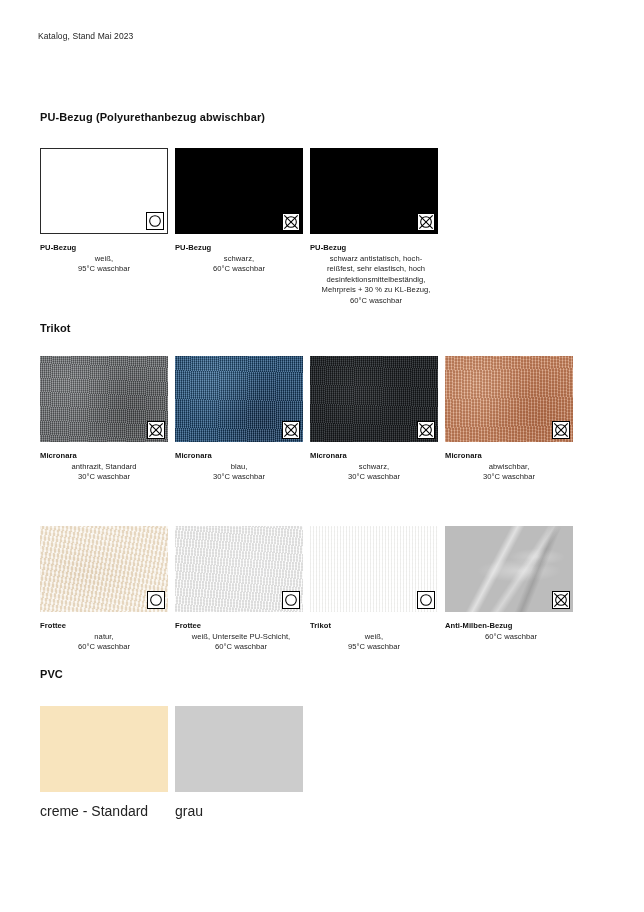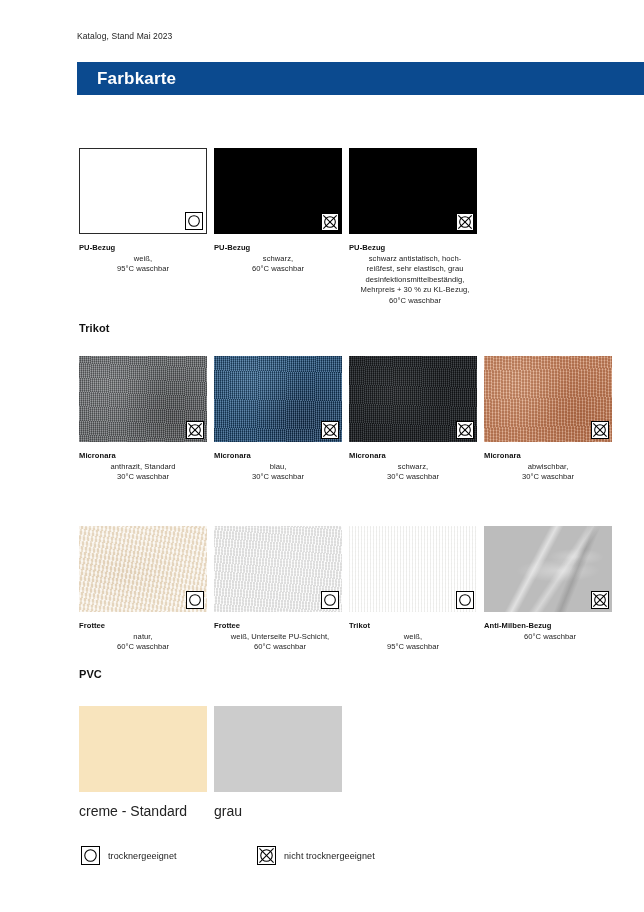--- a/index.html
+++ b/index.html
@@ -15,21 +15,20 @@
     color: #1a1a1a;
     position: relative;
     overflow: hidden;
   }
 
   .page {
     position: relative;
     width: 512px;
     height: 912px;
     box-sizing: border-box;
-    margin-left: 39px;
   }
 
   
   .catalog-meta {
     position: absolute;
     left: 38px;
     top: 31px;
     font-size: 8.5px;
     letter-spacing: .1px;
     color: #232323;
@@ -241,24 +240,22 @@
   .tex-pvc-creme { background: #f8e4bd; }
   .tex-pvc-grau  { background: #cccccc; }
 </style>
 </head>
 <body>
 
 <div class="page">
 
   <div class="catalog-meta">Katalog, Stand Mai 2023</div>
 
-  <div class="title-banner">
-    <div class="title-banner-text">Farbkarte</div>
-  </div>
-
+
+  <div class="section-title sec-pu">PU-Bezug (Polyurethanbezug abwischbar)</div>
 
   <div class="row row-pu">
 
     <div class="cell col-pu0">
       <div class="swatch bordered tex-white">
         <div class="dryer-icon">
           <svg viewBox="0 0 18 18">
               <circle cx="9" cy="9" r="6" fill="none" stroke="#000" stroke-width="1.2"></circle>
             </svg>
         </div>
@@ -293,21 +290,21 @@
           <svg viewBox="0 0 18 18">
             <circle cx="9" cy="9" r="6" fill="none" stroke="#000" stroke-width="1.2"></circle>
             <line x1="1.5" y1="1.5" x2="16.5" y2="16.5" stroke="#000" stroke-width="1.2"></line>
             <line x1="16.5" y1="1.5" x2="1.5" y2="16.5" stroke="#000" stroke-width="1.2"></line>
           </svg>
         </div>
       </div>
       <div class="caption caption-wide">
         <span class="cap-title">PU-Bezug</span>
         <span class="cap-line">schwarz antistatisch, hoch-</span>
-        <span class="cap-line">reißfest, sehr elastisch, grau</span>
+        <span class="cap-line">reißfest, sehr elastisch, hoch</span>
         <span class="cap-line">desinfektionsmittelbeständig,</span>
         <span class="cap-line">Mehrpreis + 30 % zu KL-Bezug,</span>
         <span class="cap-line">60°C waschbar</span>
       </div>
     </div>
 
   </div>
 
   <div class="section-title sec-stoffe">Trikot</div>
 
@@ -457,37 +454,14 @@
       <div class="pvc-caption">creme - Standard</div>
     </div>
 
     <div class="cell col1">
       <div class="swatch tex-pvc-grau"></div>
       <div class="pvc-caption">grau</div>
     </div>
 
   </div>
 
-  <div class="legend">
-
-    <div class="legend-item li0">
-      <div class="legend-box">
-        <svg viewBox="0 0 19 19">
-            <circle cx="9.5" cy="9.5" r="6.4" fill="none" stroke="#000" stroke-width="1.2"></circle>
-          </svg>
-      </div>
-      <div class="legend-label">trocknergeeignet</div>
-    </div>
-
-    <div class="legend-item li1">
-      <div class="legend-box">
-        <svg viewBox="0 0 19 19">
-          <circle cx="9.5" cy="9.5" r="6.4" fill="none" stroke="#000" stroke-width="1.2"></circle>
-          <line x1="1.6" y1="1.6" x2="17.4" y2="17.4" stroke="#000" stroke-width="1.2"></line>
-          <line x1="17.4" y1="1.6" x2="1.6" y2="17.4" stroke="#000" stroke-width="1.2"></line>
-        </svg>
-      </div>
-      <div class="legend-label">nicht trocknergeeignet</div>
-    </div>
-
-  </div>
 
 </div>
 
 </body></html>

